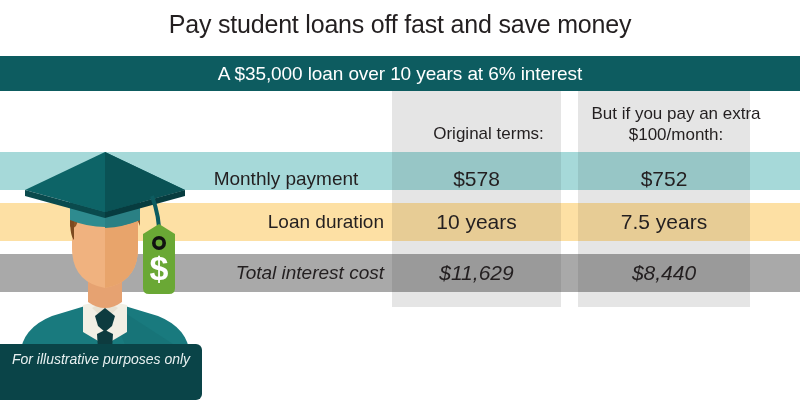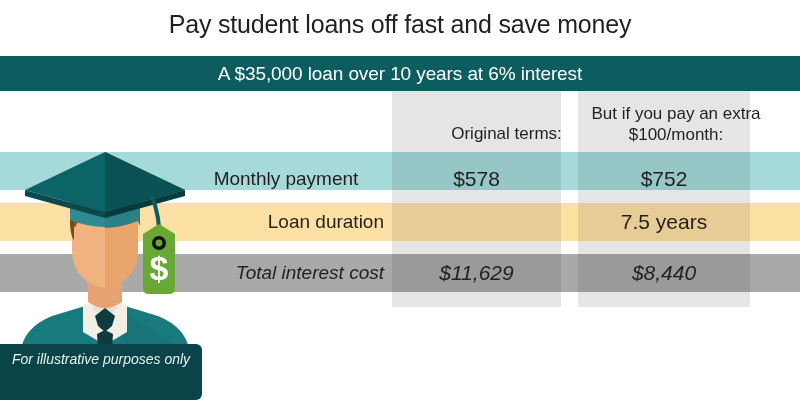--- a/index.html
+++ b/index.html
@@ -82,21 +82,20 @@
     position: absolute;
     text-align: center;
     font-size: 17px;
     line-height: 21px;
     color: #231f20;
     padding-left: 12px;
   }
   .col-head.head-a {
     left: 392px; width: 169px;
     top: 123px;
-    margin-left: 18px;
   }
   .col-head.head-b {
     left: 578px; width: 172px;
     top: 103px;
   }
 
   
   .row-label {
     position: absolute;
     left: 188px;
@@ -192,20 +191,21 @@
   </div>
 
   <div class="col-head head-a">Original terms:</div>
   <div class="col-head head-b">But if you pay an extra $100/month:</div>
 
   <div class="row-label r1">Monthly payment</div>
   <div class="cell cell-a r1">$578</div>
   <div class="cell cell-b r1">$752</div>
 
   <div class="row-label r2">Loan duration</div>
+  <div class="cell cell-a r2">10 years</div>
   <div class="cell cell-b r2">7.5 years</div>
 
   <div class="row-label r3">Total interest cost</div>
   <div class="cell cell-a r3">$11,629</div>
   <div class="cell cell-b r3">$8,440</div>
 
   <div class="illustration">
     <svg width="210" height="260" viewBox="0 0 210 260" xmlns="http://www.w3.org/2000/svg">
 
       <g>

